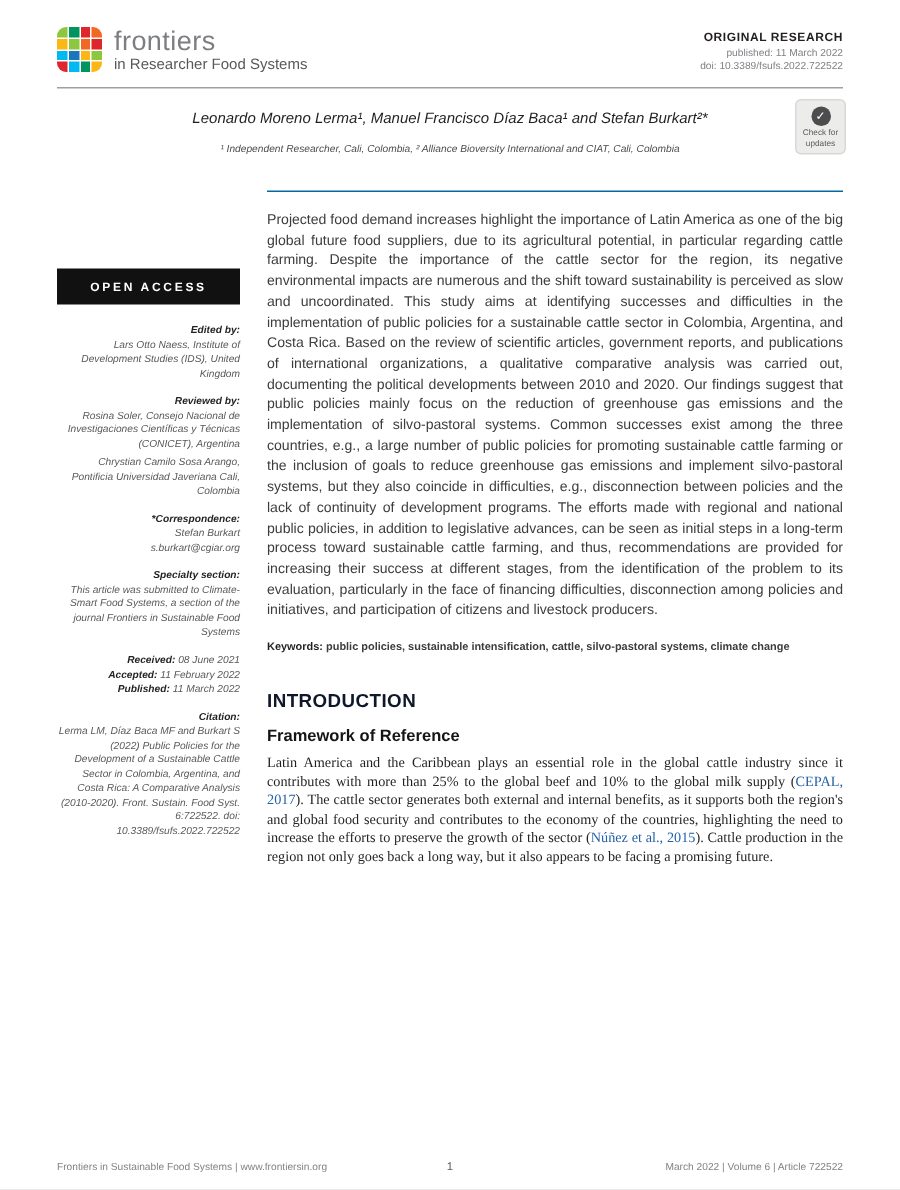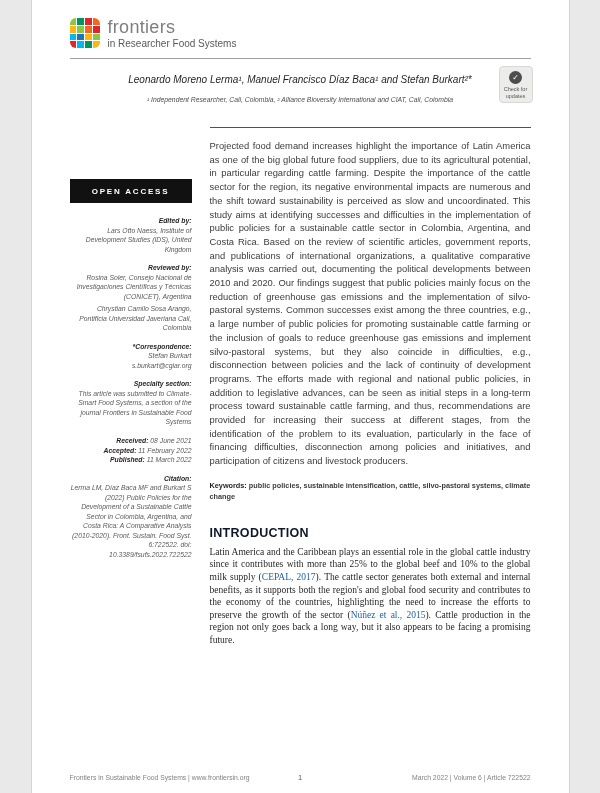--- a/index.html
+++ b/index.html
@@ -1,18 +1,18 @@
 <!DOCTYPE html>
 <html><head>
 <meta charset="utf-8">
 <style>
   * { margin:0; padding:0; box-sizing:border-box; }
   html,body { background:#e9e9e9; font-family:"Liberation Sans", sans-serif; }
   .page {
-    width:537px; height:793px; margin:0 auto; background:#ffffff;
+    width:600px; height:793px; margin:0 auto; background:#ffffff;
     position:relative; padding:18px 38px 0 38px; overflow:hidden;
     outline:1px solid #d4d4d4;
   }
 
   
   .masthead { display:flex; justify-content:space-between; align-items:flex-start; }
   .brand { display:flex; gap:8px; align-items:flex-start; }
   .logo {
     width:30px; height:30px; display:grid;
     grid-template-columns:repeat(4,1fr); grid-template-rows:repeat(4,1fr);
@@ -130,20 +130,25 @@
         <span></span>
           <span></span>
           <span></span>
           <span></span>
       </div>
       <div class="brand-text">
         <div class="brand-name">frontiers</div>
         <div class="brand-sub">in Researcher Food Systems</div>
       </div>
     </div>
+    <div class="pub-meta">
+      <div class="article-type">ORIGINAL RESEARCH</div>
+      <div class="pub-date">published: 11 March 2022</div>
+      <div class="pub-doi">doi: 10.3389/fsufs.2022.722522</div>
+    </div>
   </header>
 
   <div class="rule"></div>
 
   <div class="check-updates">
     <span class="cu-circle">✓</span>
     <span class="cu-text">Check for updates</span>
   </div>
 
   <div class="authors">Leonardo Moreno Lerma¹, Manuel Francisco Díaz Baca¹ and Stefan Burkart²*</div>
@@ -190,20 +195,21 @@
 
     <main class="main">
       <p class="abstract">Projected food demand increases highlight the importance of Latin America as one of the big global future food suppliers, due to its agricultural potential, in particular regarding cattle farming. Despite the importance of the cattle sector for the region, its negative environmental impacts are numerous and the shift toward sustainability is perceived as slow and uncoordinated. This study aims at identifying successes and difficulties in the implementation of public policies for a sustainable cattle sector in Colombia, Argentina, and Costa Rica. Based on the review of scientific articles, government reports, and publications of international organizations, a qualitative comparative analysis was carried out, documenting the political developments between 2010 and 2020. Our findings suggest that public policies mainly focus on the reduction of greenhouse gas emissions and the implementation of silvo-pastoral systems. Common successes exist among the three countries, e.g., a large number of public policies for promoting sustainable cattle farming or the inclusion of goals to reduce greenhouse gas emissions and implement silvo-pastoral systems, but they also coincide in difficulties, e.g., disconnection between policies and the lack of continuity of development programs. The efforts made with regional and national public policies, in addition to legislative advances, can be seen as initial steps in a long-term process toward sustainable cattle farming, and thus, recommendations are provided for increasing their success at different stages, from the identification of the problem to its evaluation, particularly in the face of financing difficulties, disconnection among policies and initiatives, and participation of citizens and livestock producers.</p>
 
       <p class="keywords">
         <span class="kw-label">Keywords:</span>
         <span class="kw-terms">public policies, sustainable intensification, cattle, silvo-pastoral systems, climate change</span>
       </p>
 
       <h2 class="section-heading">INTRODUCTION</h2>
+      <h3 class="subsection-heading">Framework of Reference</h3>
 
       <p class="body-text"><span>Latin America and the Caribbean plays an essential role in the global cattle industry since it contributes with more than 25% to the global beef and 10% to the global milk supply (</span><span class="cite">CEPAL, 2017</span><span>). The cattle sector generates both external and internal benefits, as it supports both the region's and global food security and contributes to the economy of the countries, highlighting the need to increase the efforts to preserve the growth of the sector (</span><span class="cite">Núñez et al., 2015</span><span>). Cattle production in the region not only goes back a long way, but it also appears to be facing a promising future.</span></p>
     </main>
   </div>
 
   <footer class="page-footer">
     <span class="footer-left">Frontiers in Sustainable Food Systems | www.frontiersin.org</span>
     <span class="footer-page">1</span>
     <span class="footer-right">March 2022 | Volume 6 | Article 722522</span>
   </footer>

